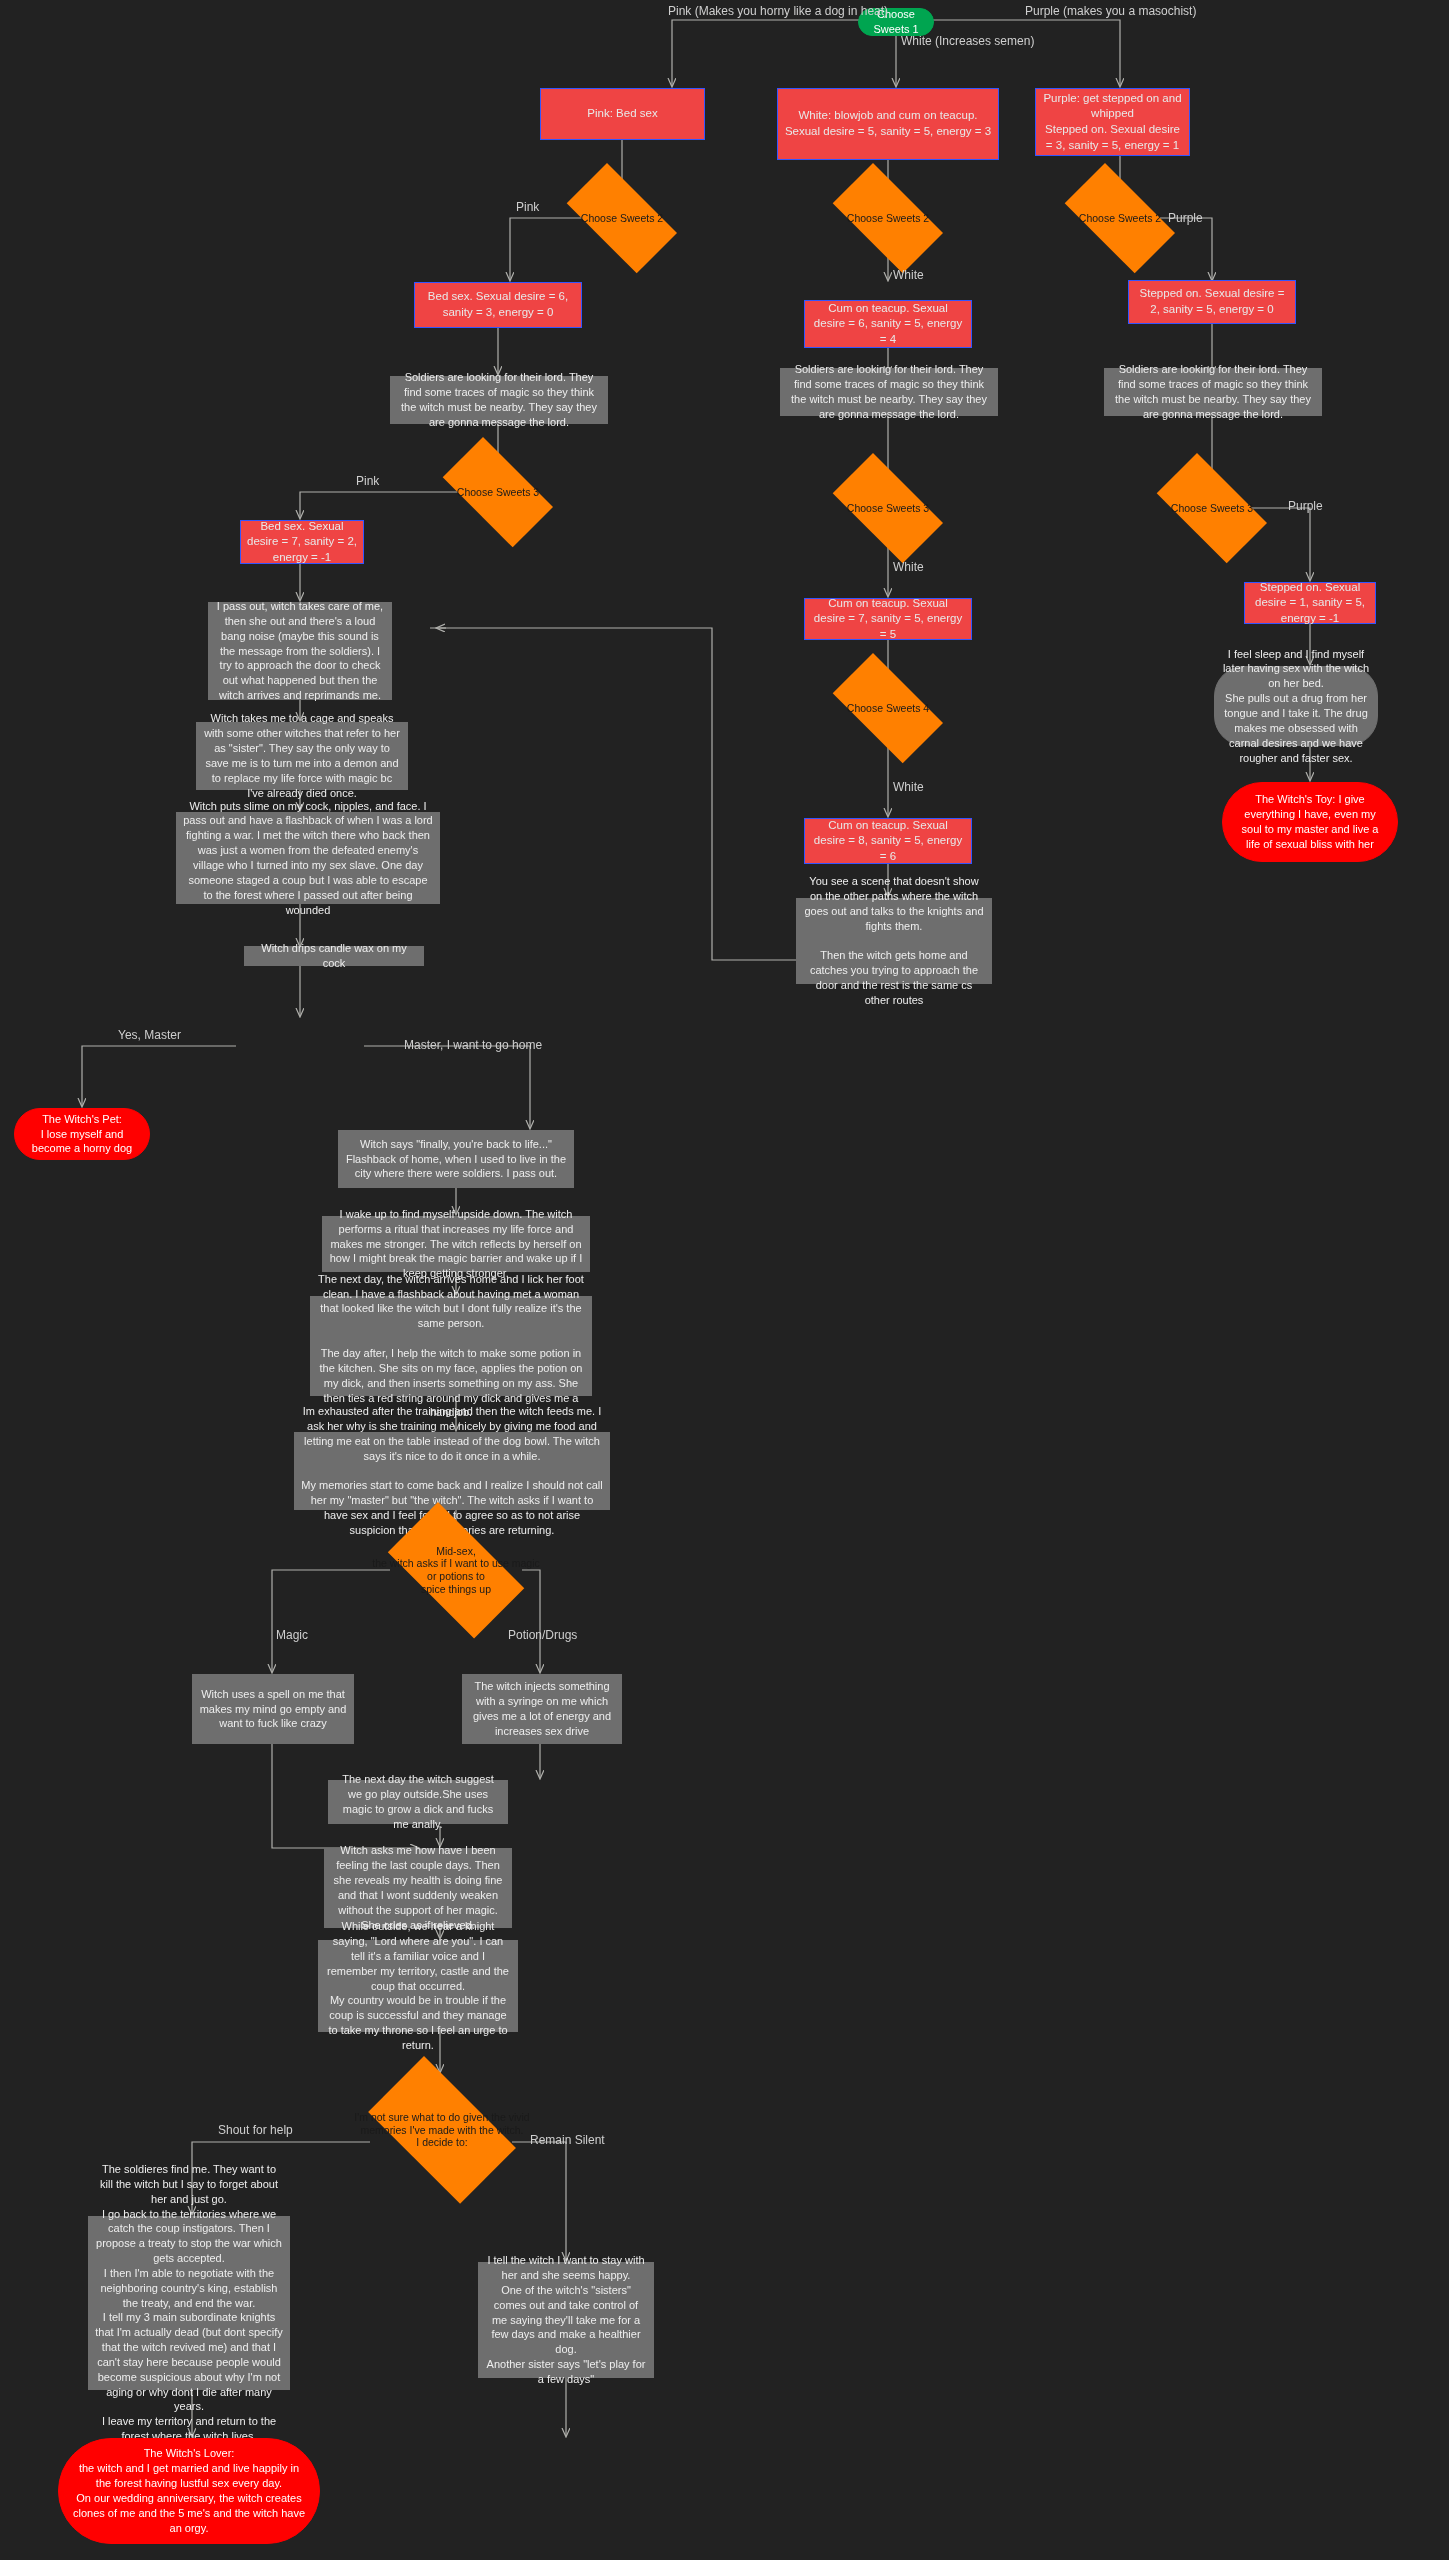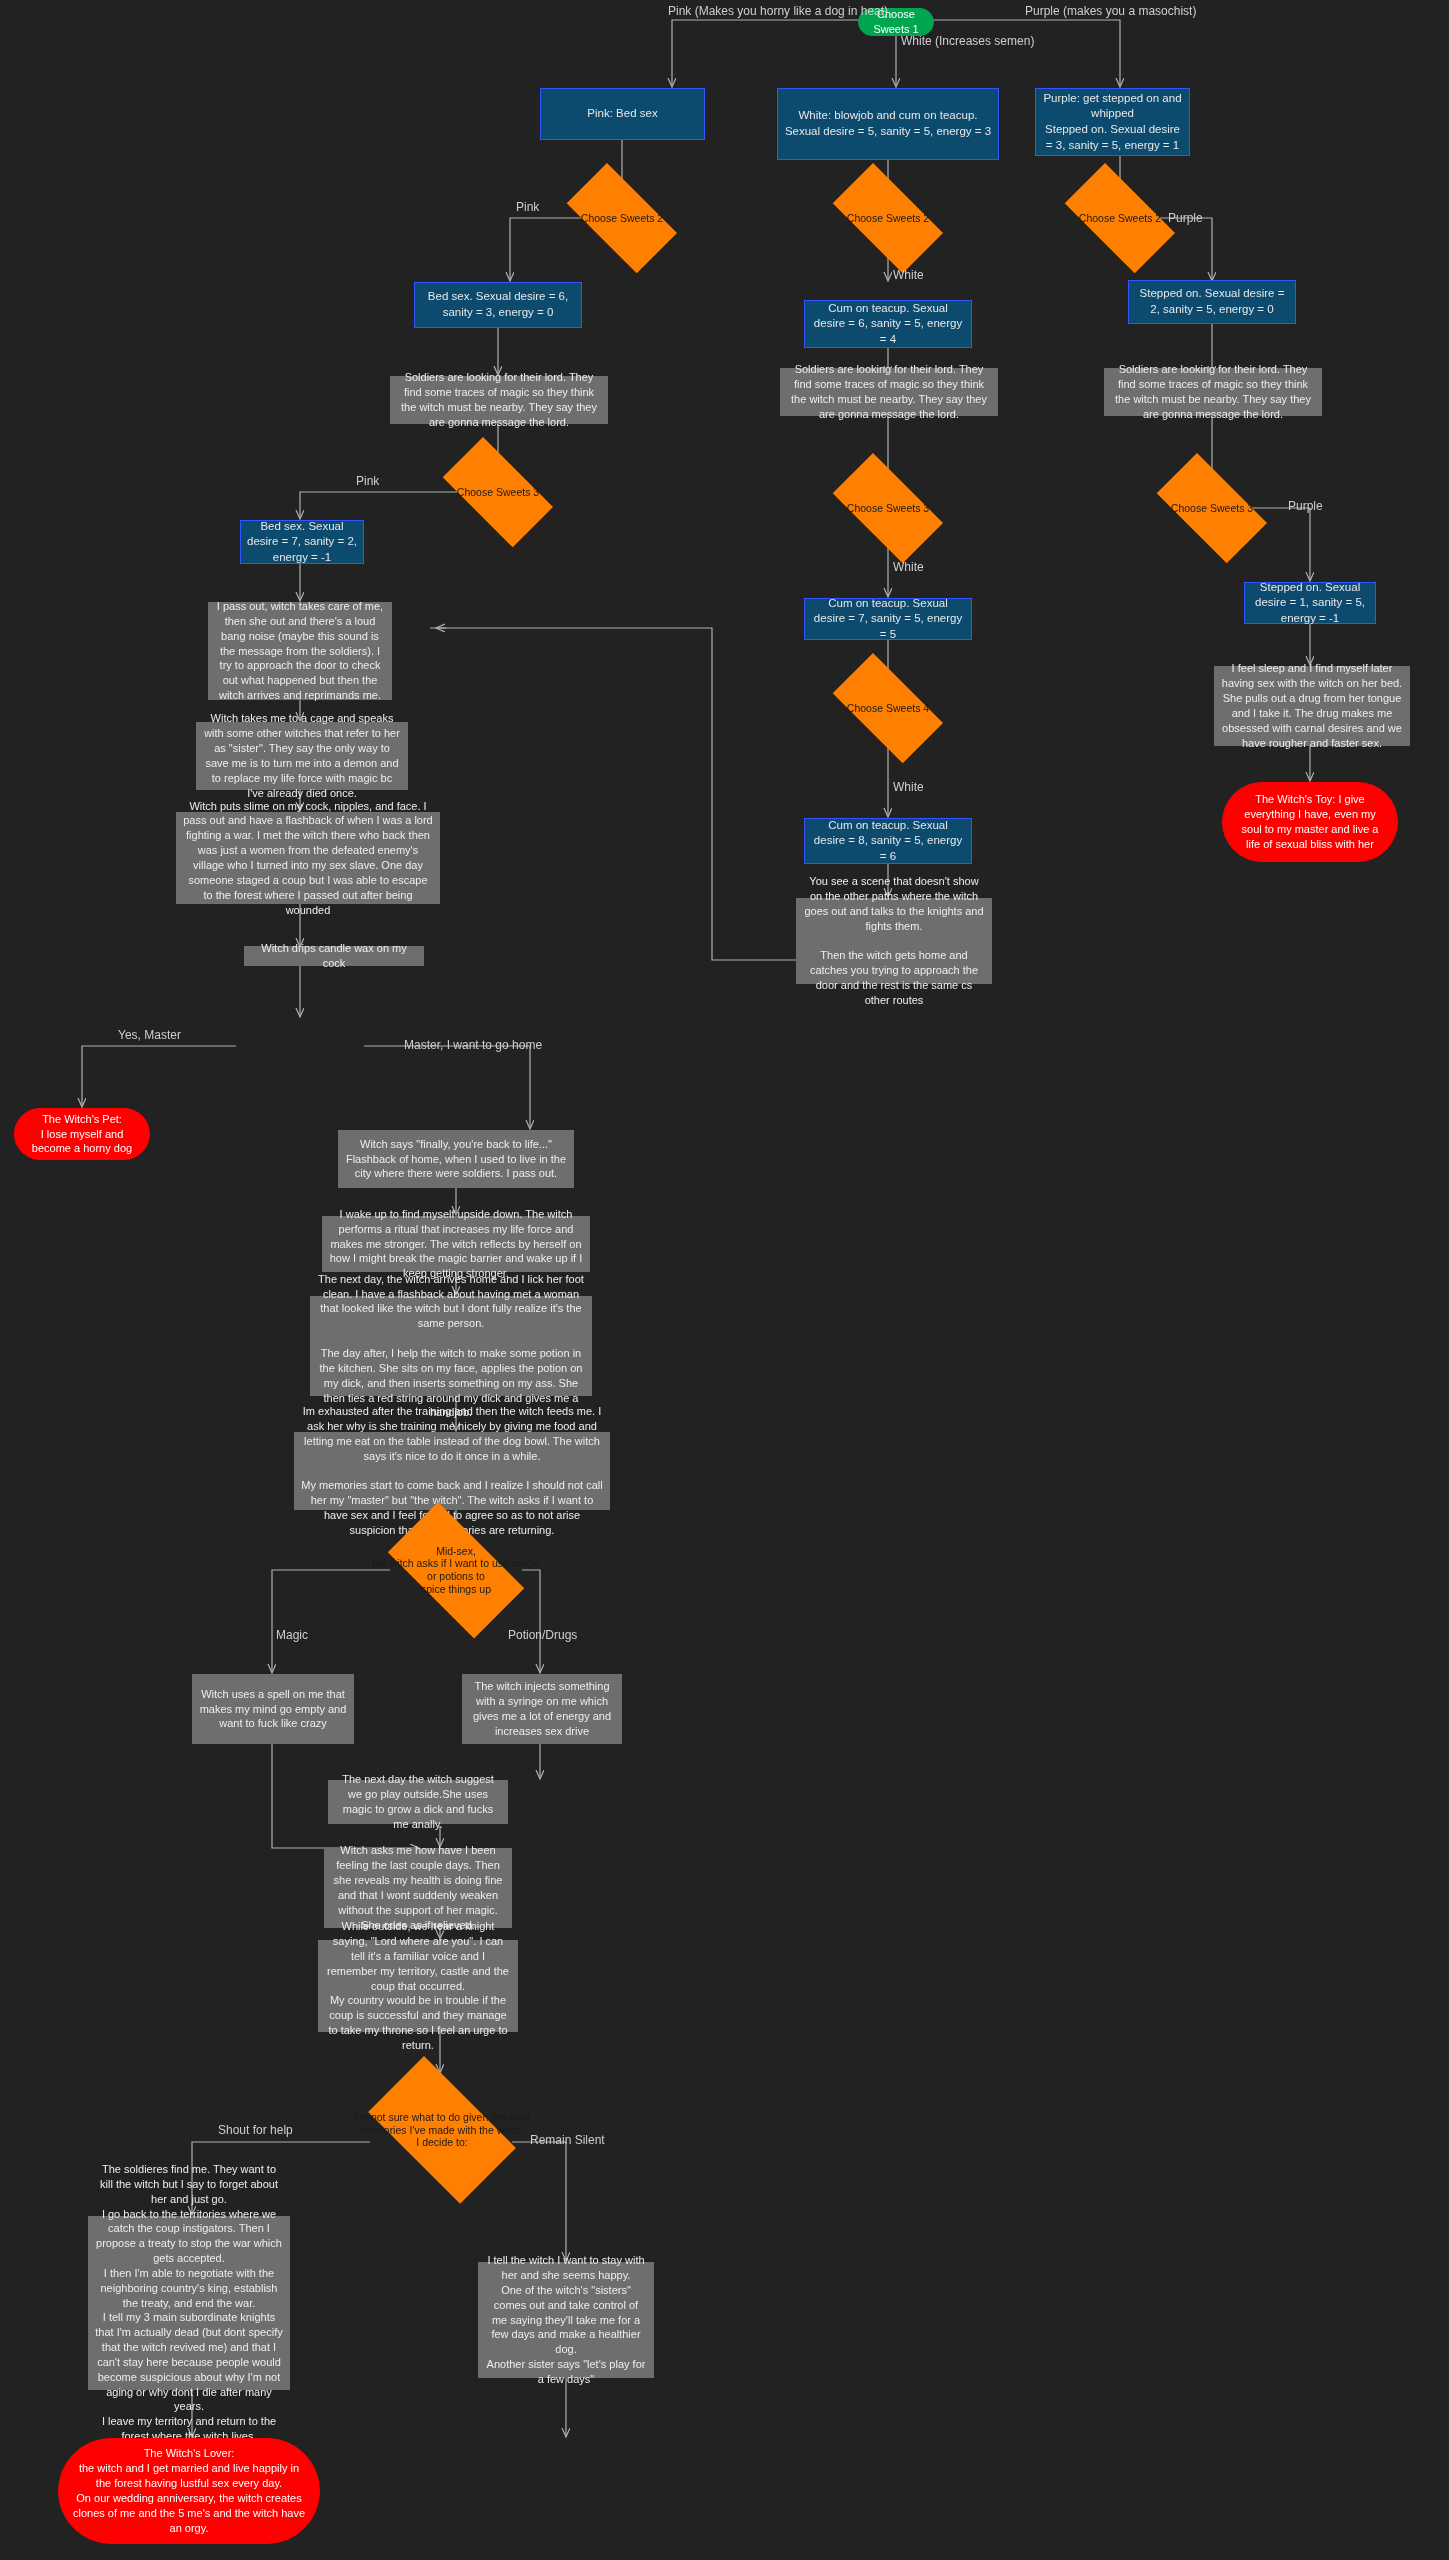--- a/index.html
+++ b/index.html
@@ -25,21 +25,21 @@
     box-sizing:border-box;
     display:flex;
     align-items:center;
     justify-content:center;
     text-align:center;
     line-height:1.35;
     white-space:pre-line;
   }
   
   .node.blue{
-    background:#0c4a6e;
+    background:#ef4444;
     border:1px solid #3355ff;
     color:#e8e8e8;
     font-size:11.5px;
     padding:4px 6px;
     justify-content:center;
   }
   
   .node.gray{
     background:#6e6e6e;
     border:1px solid #6e6e6e;
@@ -267,21 +267,21 @@
 
   <div class="node blue" style="left:804px;top:818px;width:168px;height:46px;">
     <span>Cum on teacup. Sexual desire = 8, sanity = 5, energy = 6</span>
   </div>
   <div class="node gray" style="left:796px;top:898px;width:196px;height:86px;">
     <span>You see a scene that doesn't show on the other paths where the witch goes out and talks to the knights and fights them.
 
 Then the witch gets home and catches you trying to approach the door and the rest is the same cs other routes</span>
   </div>
 
-  <div class="node gray" style="left:1214px;top:666px;width:196px;height:80px;">
+  <div class="node gray" style="left:1214px;top:666px;width:164px;height:80px;border-radius:30px;">
     <span>I feel sleep and I find myself later having sex with the witch on her bed.
 She pulls out a drug from her tongue and I take it. The drug makes me obsessed with carnal desires and we have rougher and faster sex.</span>
   </div>
   <div class="node red" style="left:1222px;top:782px;width:176px;height:80px;">
     <span>The Witch's Toy: I give everything I have, even my soul to my master and live a life of sexual bliss with her</span>
   </div>
 
   <div class="node gray" style="left:208px;top:602px;width:184px;height:98px;">
     <span>I pass out, witch takes care of me, then she out and there's a loud bang noise (maybe this sound is the message from the soldiers). I try to approach the door to check out what happened but then the witch arrives and reprimands me.</span>
   </div>

